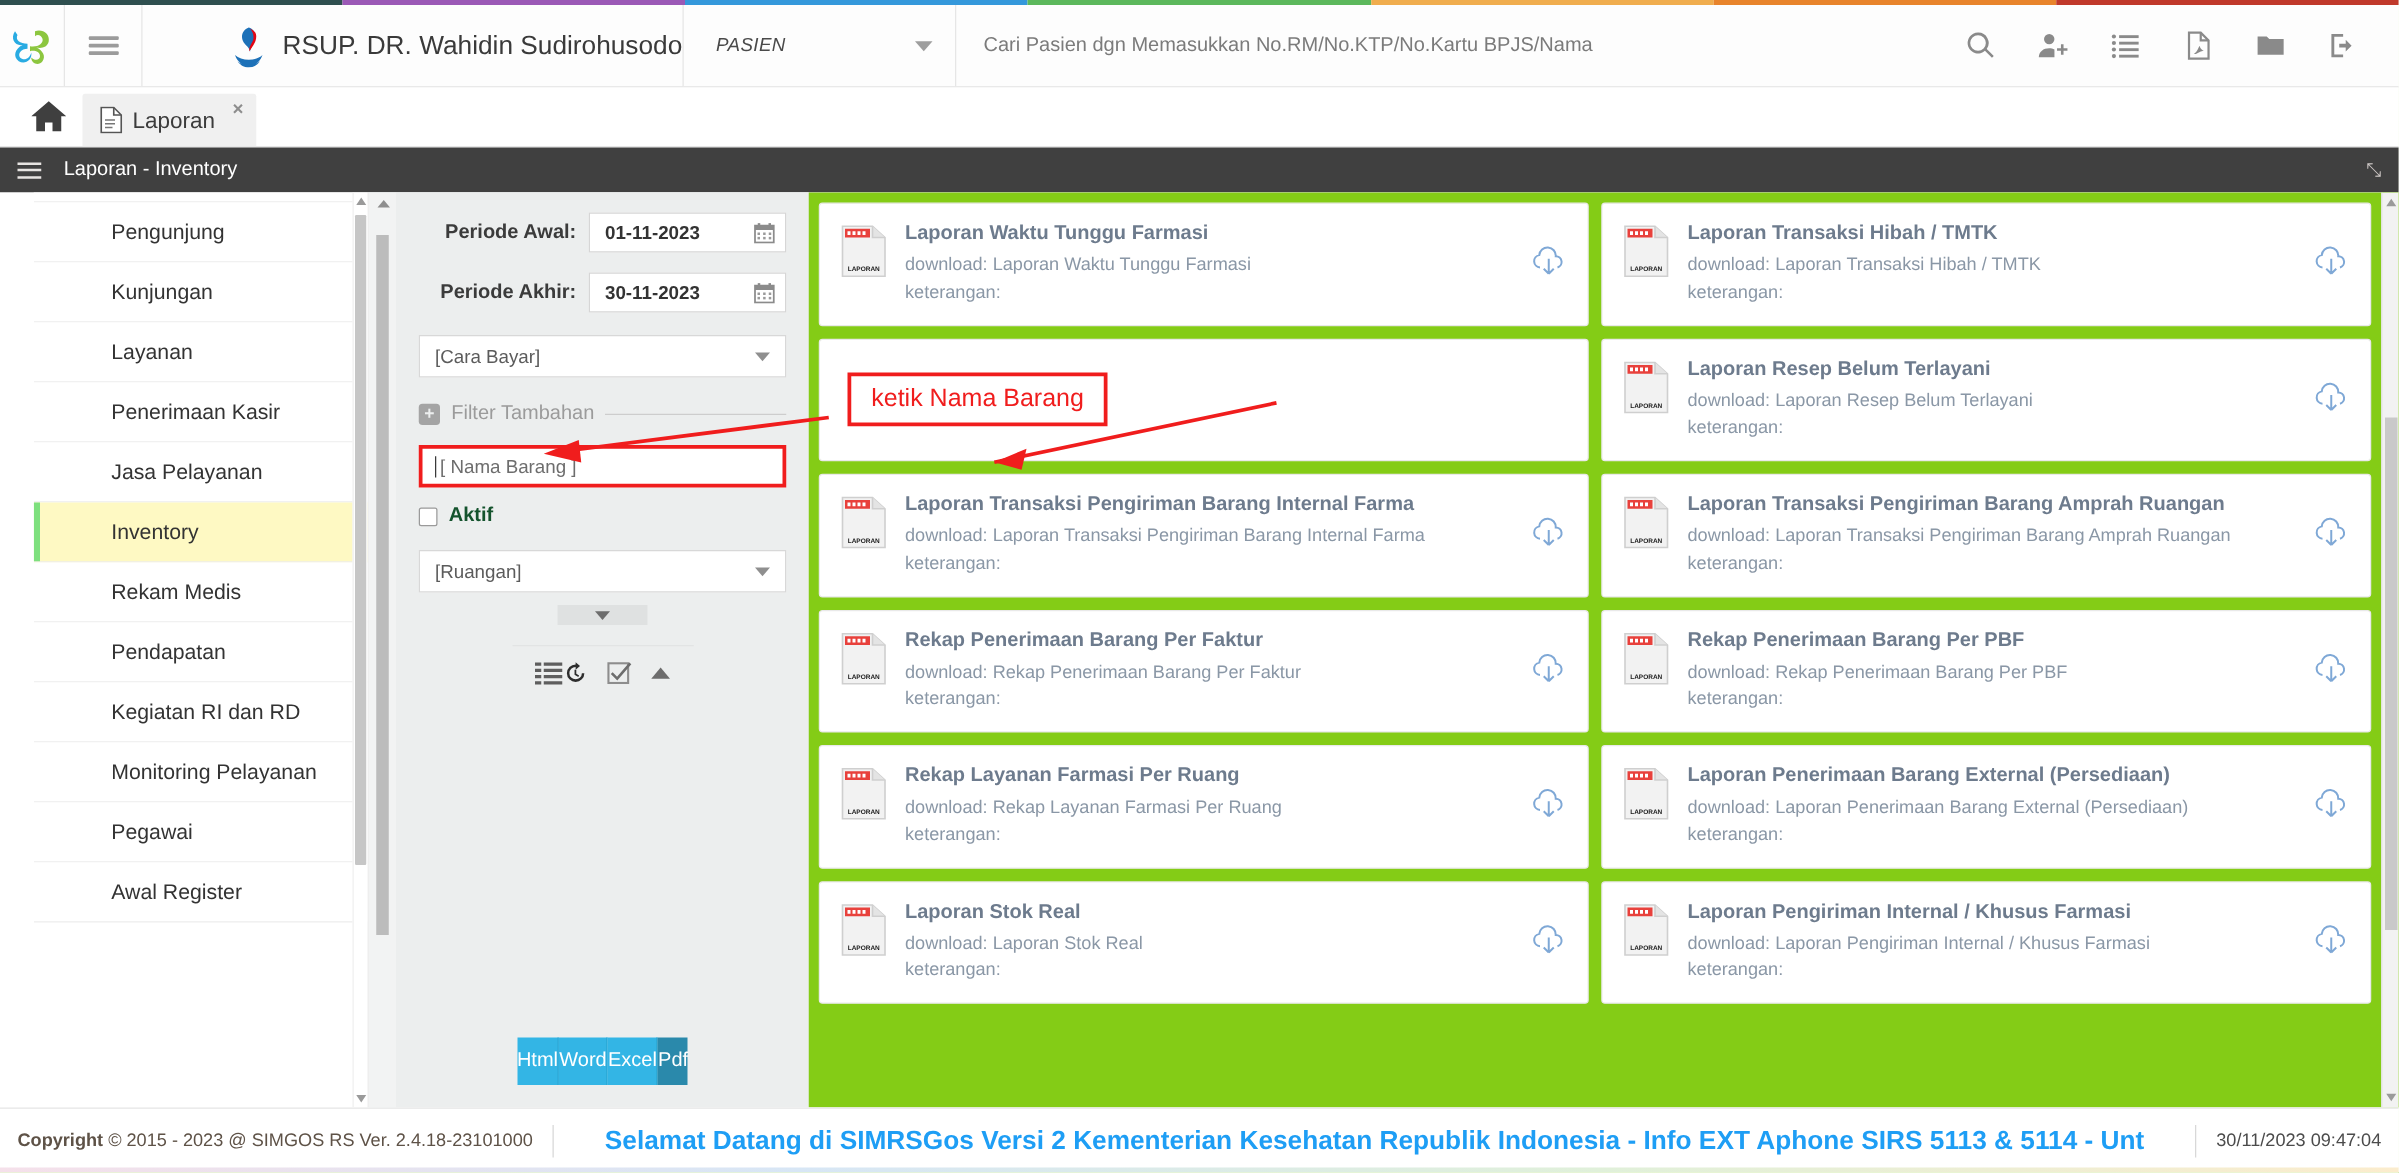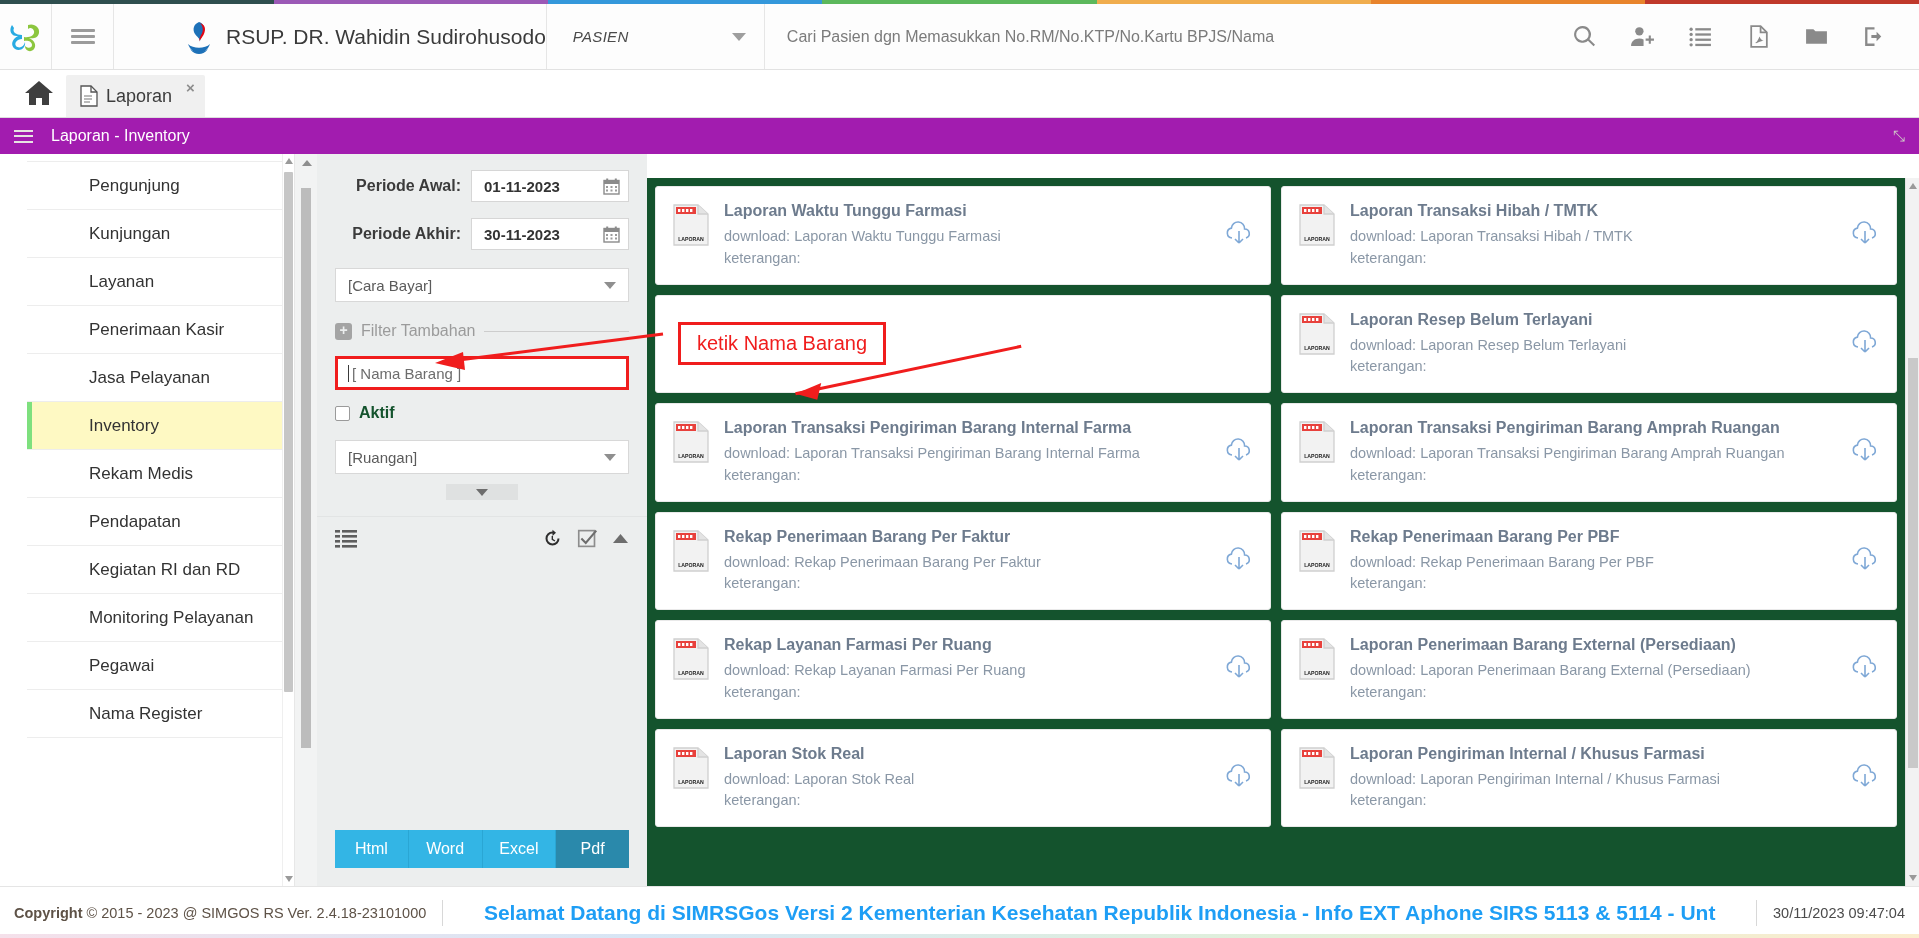--- a/index.html
+++ b/index.html
@@ -78,21 +78,21 @@
     background: #f0f0f0; padding: 0 10px 0 14px; cursor: pointer;
     border-radius: 2px 2px 0 0;
   }
   .tab svg.doc { width: 18px; height: 22px; }
   .tab-label { font-size: 18px; color: #3c3c3c; }
   .tab-close { font-size: 15px; color: #8d8d8d; margin-left: 6px; align-self: flex-start;
     margin-top: 4px; cursor: pointer; font-weight: bold; }
 
   
   .subheader {
-    height: 36px; background: #a21caf; display: flex; align-items: center;
+    height: 36px; background: #404040; display: flex; align-items: center;
     padding: 0 14px; color: #fff; justify-content: space-between;
   }
   .sub-left { display: flex; align-items: center; gap: 18px; }
   .sub-ham span {
     display: block; width: 19px; height: 2px; background: #e7e4e2; margin: 3.5px 0;
   }
   .sub-title { font-size: 16px; color: #fff; }
   .expand-icon { color: #cfc9c7; font-size: 15px; cursor: pointer; }
 
   
@@ -143,21 +143,21 @@
     position: absolute; left: 7px; top: 6px; width: 0; height: 0;
     border-left: 5px solid transparent; border-right: 5px solid transparent;
     border-bottom: 6px solid #8e8e8e;
   }
   .filter-scroll .fs-thumb {
     position: absolute; left: 6px; top: 34px; width: 10px; height: 560px;
     background: #bcbcbc;
   }
   .filter-panel {
     position: absolute; left: 22px; right: 0; top: 0; bottom: 0;
-    background: #eceeee; display: flex; flex-direction: column;
+    background: #eceeee; display: flex; flex-direction: column; align-items: center;
   }
   .fgroup { padding: 0 18px; }
   .frow {
     display: flex; align-items: center; margin-top: 16px; gap: 10px;
   }
   .flabel {
     width: 126px; text-align: right; font-size: 16px; color: #3b3b3b; font-weight: bold;
   }
   .finput-wrap {
     flex: 1; position: relative; background: #fff; border: 1px solid #d6d6d6; height: 32px;
@@ -221,21 +221,21 @@
   .ebtn {
     flex: 1; background: #33b5e5; color: #fff; font-size: 16px;
     display: flex; align-items: center; justify-content: center; cursor: pointer;
     border-right: 1px solid #2aa6d4;
   }
   .ebtn:last-child { border-right: none; }
   .ebtn.active { background: #2a89ab; }
 
   
   .cards-area {
-    flex: 1; position: relative; background: #14532d; overflow: hidden; margin-top: 24px;
+    flex: 1; position: relative; background: #84cc16; overflow: hidden;
   }
   .cards-grid {
     position: absolute; inset: 0 14px 0 0;
     display: grid; grid-template-columns: 1fr 1fr; gap: 10px 10px;
     padding: 8px 8px 0 8px; align-content: start;
   }
   .card {
     background: #fff; border: 1px solid #e9e9e9; border-radius: 3px;
     min-height: 96px; display: flex; align-items: flex-start; gap: 14px;
     padding: 14px 16px; position: relative; cursor: pointer;
@@ -450,21 +450,21 @@
         <div class="side-item">
           <span>Kegiatan RI dan RD</span>
         </div>
         <div class="side-item">
           <span>Monitoring Pelayanan</span>
         </div>
         <div class="side-item">
           <span>Pegawai</span>
         </div>
         <div class="side-item">
-          <span>Nama Register</span>
+          <span>Awal Register</span>
         </div>
       </div>
     <div class="side-scroll">
       <div class="arrow-up"></div>
       <div class="thumb"></div>
       <div class="arrow-dn"></div>
     </div>
   </div>
 
   <div class="filter-wrap">

